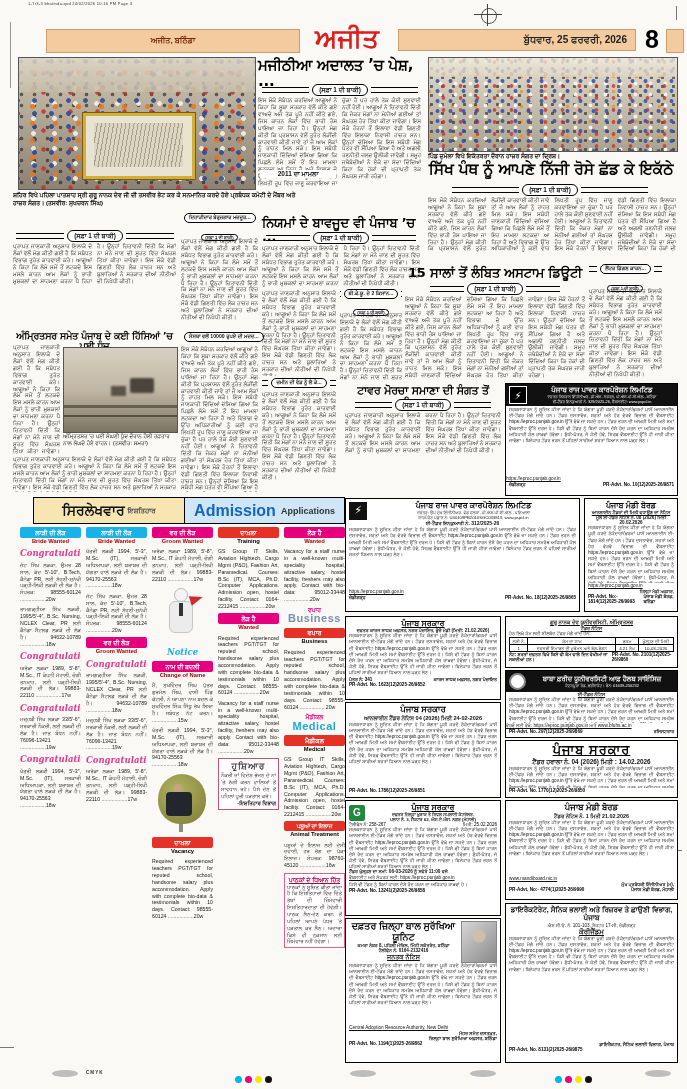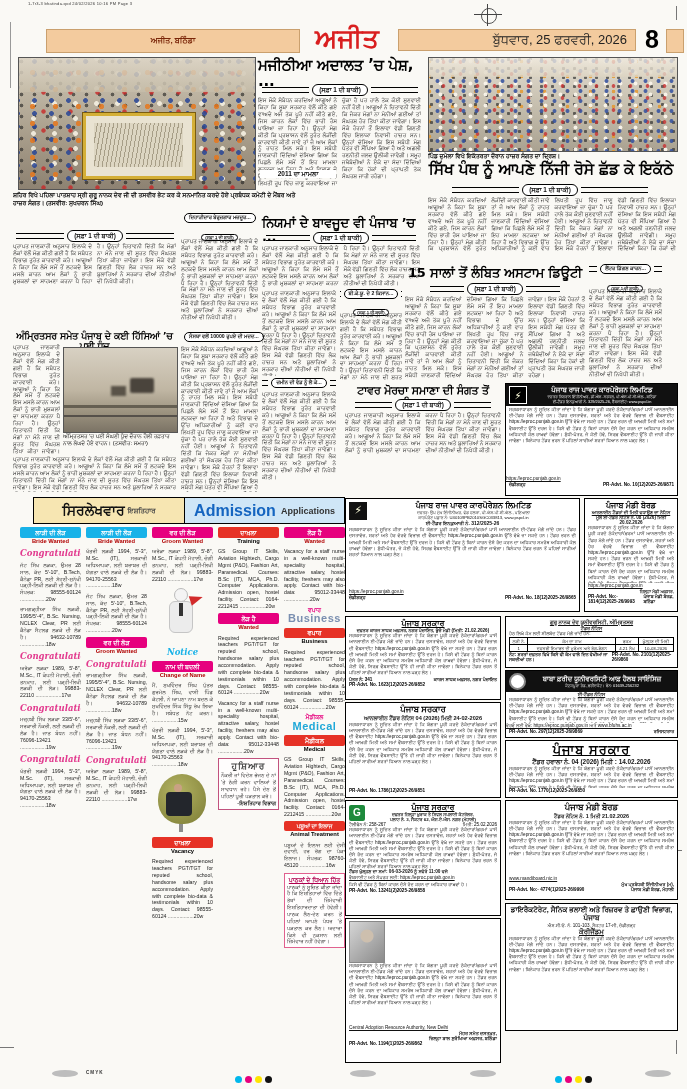--- a/index.html
+++ b/index.html
@@ -59,21 +59,21 @@
   <div class="mark" style="left:0px;top:1047px;width:14px;height:1px;background:#777"></div>
   <div class="mark" style="left:676px;top:1040px;width:1px;height:14px;background:#777"></div>
 
   <div class="abs peach" style="left:46px;top:29px;width:252px;height:22px;justify-content:center">
     <span style="font-size:8px;font-weight:bold;color:#7a2508">ਅਜੀਤ, ਬਠਿੰਡਾ</span>
   </div>
   <div class="abs" style="left:300px;top:22px;width:94px;height:32px;display:flex;align-items:center;justify-content:center">
     <span style="font-size:26px;font-weight:bold;color:#d91f1f;font-family:'DejaVu Sans',sans-serif">ਅਜੀਤ</span>
   </div>
   <div class="abs peach" style="left:398px;top:29px;width:238px;height:22px;justify-content:flex-end;padding-right:8px;box-sizing:border-box">
-    <span style="font-size:13px;font-weight:normal;color:#222">ਬੁੱਧਵਾਰ, 25 ਫਰਵਰੀ, 2026</span>
+    <span style="font-size:10px;font-weight:bold;color:#222">ਬੁੱਧਵਾਰ, 25 ਫਰਵਰੀ, 2026</span>
   </div>
   <div class="abs" style="left:640px;top:24px;width:24px;height:30px;display:flex;align-items:center;justify-content:center">
     <span style="font-size:25px;font-weight:bold;color:#000">8</span>
   </div>
   <div class="abs peach" style="left:666px;top:29px;width:16px;height:22px"></div>
 
   <div class="abs photo" style="left:18px;top:57px;width:236px;height:131px;
        background-image:
          radial-gradient(circle, rgba(230,120,30,.85) 2.2px, transparent 3px),
          radial-gradient(circle, rgba(40,70,150,.85) 2px, transparent 2.8px),
@@ -493,33 +493,39 @@
     <div class="tiny u ctr">www.mandiboard.nic.in</div>
     <div style="text-align:right;font-size:4.6px;font-weight:bold">ਮੁੱਖ ਪ੍ਰਬੰਧਕੀ ਇੰਜੀਨੀਅਰ (ਮ),</div>
     <div class="prline">
       <span>PR-Advt. No:- 4774(1)2025-26/9990</span>
       <span>ਪੰਜਾਬ ਮੰਡੀ ਬੋਰਡ, ਮੋਹਾਲੀ</span>
     </div>
   </div>
 
   <div class="adbox" style="left:345px;top:918px;width:156px;height:145px">
     <div style="display:flex;gap:3px">
+      <div style="flex:1">
+        <div class="adtitle" style="font-size:9.5px">ਦਫ਼ਤਰ ਜ਼ਿਲ੍ਹਾ ਬਾਲ ਸੁਰੱਖਿਆ ਯੂਨਿਟ</div>
+        <div class="ctr" style="font-size:4.6px;font-weight:bold">ਕਮਰਾ ਨੰਬਰ 8, ਪਹਿਲੀ ਮੰਜ਼ਿਲ, ਮਿੰਨੀ ਸਕੱਤਰੇਤ, ਬਠਿੰਡਾ</div>
+        <div class="ctr" style="font-size:4.6px;font-weight:bold">ਟੈਲੀਫੋਨ ਨੰ. 0164-2132416</div>
+        <div class="ctr u" style="font-size:6.4px;font-weight:bold">ਜਨਤਕ ਨੋਟਿਸ</div>
+      </div>
       <div style="width:34px;height:40px;flex:none;border:1px solid #888;
                   background:radial-gradient(circle at 50% 35%, #cdbfae 6px, transparent 7px),linear-gradient(135deg,#d6d6d6,#8a8a8a)"></div>
     </div>
     <div class="tiny" style="height:62px">ਸਰਬਸਾਧਾਰਨ ਨੂੰ ਸੂਚਿਤ ਕੀਤਾ ਜਾਂਦਾ ਹੈ ਕਿ ਯੋਗਤਾ ਪੂਰੀ ਕਰਦੇ ਠੇਕੇਦਾਰਾਂ/ਫ਼ਰਮਾਂ ਪਾਸੋਂ ਆਨਲਾਈਨ ਈ-ਟੈਂਡਰ ਮੰਗੇ ਜਾਂਦੇ ਹਨ। ਟੈਂਡਰ ਦਸਤਾਵੇਜ਼, ਸ਼ਰਤਾਂ ਅਤੇ ਹੋਰ ਵੇਰਵੇ ਵਿਭਾਗ ਦੀ ਵੈੱਬਸਾਈਟ https://eproc.punjab.gov.in ਉੱਤੇ ਵੇਖੇ ਜਾ ਸਕਦੇ ਹਨ। ਟੈਂਡਰ ਭਰਨ ਦੀ ਆਖ਼ਰੀ ਮਿਤੀ ਅਤੇ ਸਮਾਂ ਵੈੱਬਸਾਈਟ ਉੱਤੇ ਦਰਜ ਹੈ। ਕਿਸੇ ਵੀ ਟੈਂਡਰ ਨੂੰ ਬਿਨਾਂ ਕਾਰਨ ਦੱਸੇ ਰੱਦ ਕਰਨ ਦਾ ਅਧਿਕਾਰ ਸਮਰੱਥ ਅਧਿਕਾਰੀ ਕੋਲ ਰਾਖਵਾਂ ਹੋਵੇਗਾ। ਸ਼ੁੱਧੀ-ਪੱਤਰ, ਜੇ ਕੋਈ ਹੋਵੇ, ਸਿਰਫ਼ ਵੈੱਬਸਾਈਟ ਉੱਤੇ ਹੀ ਜਾਰੀ ਕੀਤਾ ਜਾਵੇਗਾ। ਬਿਨੈਕਾਰ ਟੈਂਡਰ ਭਰਨ ਤੋਂ ਪਹਿਲਾਂ ਸਾਰੀਆਂ ਸ਼ਰਤਾਂ ਧਿਆਨ ਨਾਲ ਪੜ੍ਹ ਲੈਣ।</div>
     <div class="tiny u ctr">Central Adoption Resource Authority, New Delhi</div>
     <div style="text-align:right;font-size:4.8px;font-weight:bold">ਮੋਹਰ ਸਮੇਤ ਦਸਤਖ਼ਤ,</div>
     <div style="text-align:right;font-size:4.8px;font-weight:bold">ਜ਼ਿਲ੍ਹਾ ਬਾਲ ਸੁਰੱਖਿਆ ਅਫ਼ਸਰ, ਬਠਿੰਡਾ</div>
     <div class="prline">
         <span>PR-Advt. No. 1194(1)2025-26/9862</span>
       </div>
   </div>
 
-  <div class="adbox" style="left:505px;top:903px;width:173px;height:128px">
+  <div class="adbox" style="left:505px;top:903px;width:173px;height:160px">
     <div class="adtitle" style="font-size:7.2px">ਡਾਇਰੈਕਟੋਰੇਟ, ਸੈਨਿਕ ਭਲਾਈ ਅਤੇ ਰਿਜ਼ਰਵ ਤੇ ਛਾਉਣੀ ਵਿਭਾਗ, ਪੰਜਾਬ</div>
     <div class="ctr" style="font-size:4.6px">ਐਸ.ਸੀ.ਓ. ਨੰ. 101-103, ਸੈਕਟਰ 17-ਸੀ, ਚੰਡੀਗੜ੍ਹ</div>
     <div class="ctr u" style="font-size:7px;font-weight:bold">ਕੋਰੀਜੈਂਡਮ</div>
     <div class="tiny" style="height:106px">ਸਰਬਸਾਧਾਰਨ ਨੂੰ ਸੂਚਿਤ ਕੀਤਾ ਜਾਂਦਾ ਹੈ ਕਿ ਯੋਗਤਾ ਪੂਰੀ ਕਰਦੇ ਠੇਕੇਦਾਰਾਂ/ਫ਼ਰਮਾਂ ਪਾਸੋਂ ਆਨਲਾਈਨ ਈ-ਟੈਂਡਰ ਮੰਗੇ ਜਾਂਦੇ ਹਨ। ਟੈਂਡਰ ਦਸਤਾਵੇਜ਼, ਸ਼ਰਤਾਂ ਅਤੇ ਹੋਰ ਵੇਰਵੇ ਵਿਭਾਗ ਦੀ ਵੈੱਬਸਾਈਟ https://eproc.punjab.gov.in ਉੱਤੇ ਵੇਖੇ ਜਾ ਸਕਦੇ ਹਨ। ਟੈਂਡਰ ਭਰਨ ਦੀ ਆਖ਼ਰੀ ਮਿਤੀ ਅਤੇ ਸਮਾਂ ਵੈੱਬਸਾਈਟ ਉੱਤੇ ਦਰਜ ਹੈ। ਕਿਸੇ ਵੀ ਟੈਂਡਰ ਨੂੰ ਬਿਨਾਂ ਕਾਰਨ ਦੱਸੇ ਰੱਦ ਕਰਨ ਦਾ ਅਧਿਕਾਰ ਸਮਰੱਥ ਅਧਿਕਾਰੀ ਕੋਲ ਰਾਖਵਾਂ ਹੋਵੇਗਾ। ਸ਼ੁੱਧੀ-ਪੱਤਰ, ਜੇ ਕੋਈ ਹੋਵੇ, ਸਿਰਫ਼ ਵੈੱਬਸਾਈਟ ਉੱਤੇ ਹੀ ਜਾਰੀ ਕੀਤਾ ਜਾਵੇਗਾ। ਬਿਨੈਕਾਰ ਟੈਂਡਰ ਭਰਨ ਤੋਂ ਪਹਿਲਾਂ ਸਾਰੀਆਂ ਸ਼ਰਤਾਂ ਧਿਆਨ ਨਾਲ ਪੜ੍ਹ ਲੈਣ।</div>
     <div style="text-align:right;font-size:4.8px;font-weight:bold">ਡਾਇਰੈਕਟਰ, ਸੈਨਿਕ ਭਲਾਈ ਵਿਭਾਗ, ਪੰਜਾਬ</div>
     <div class="prline">
         <span>PR-Advt. No. 8131(2)2025-26/9875</span>
       </div>
   </div>
 

